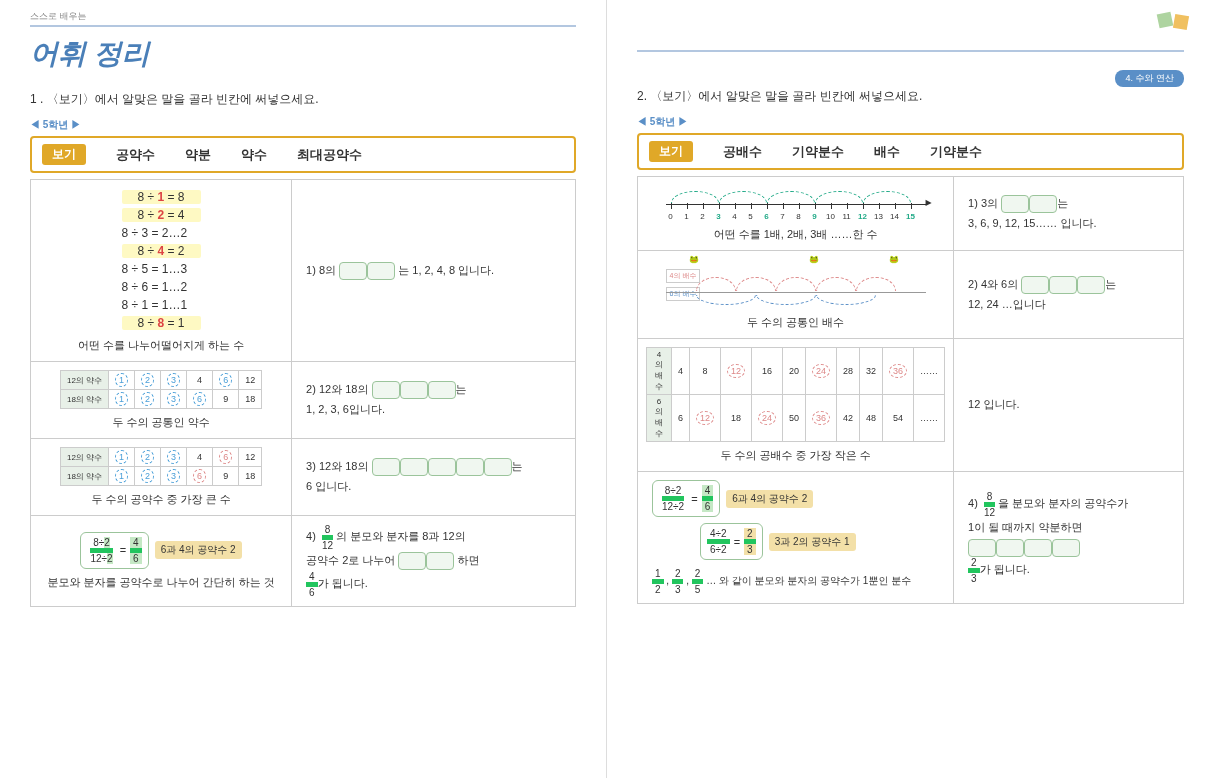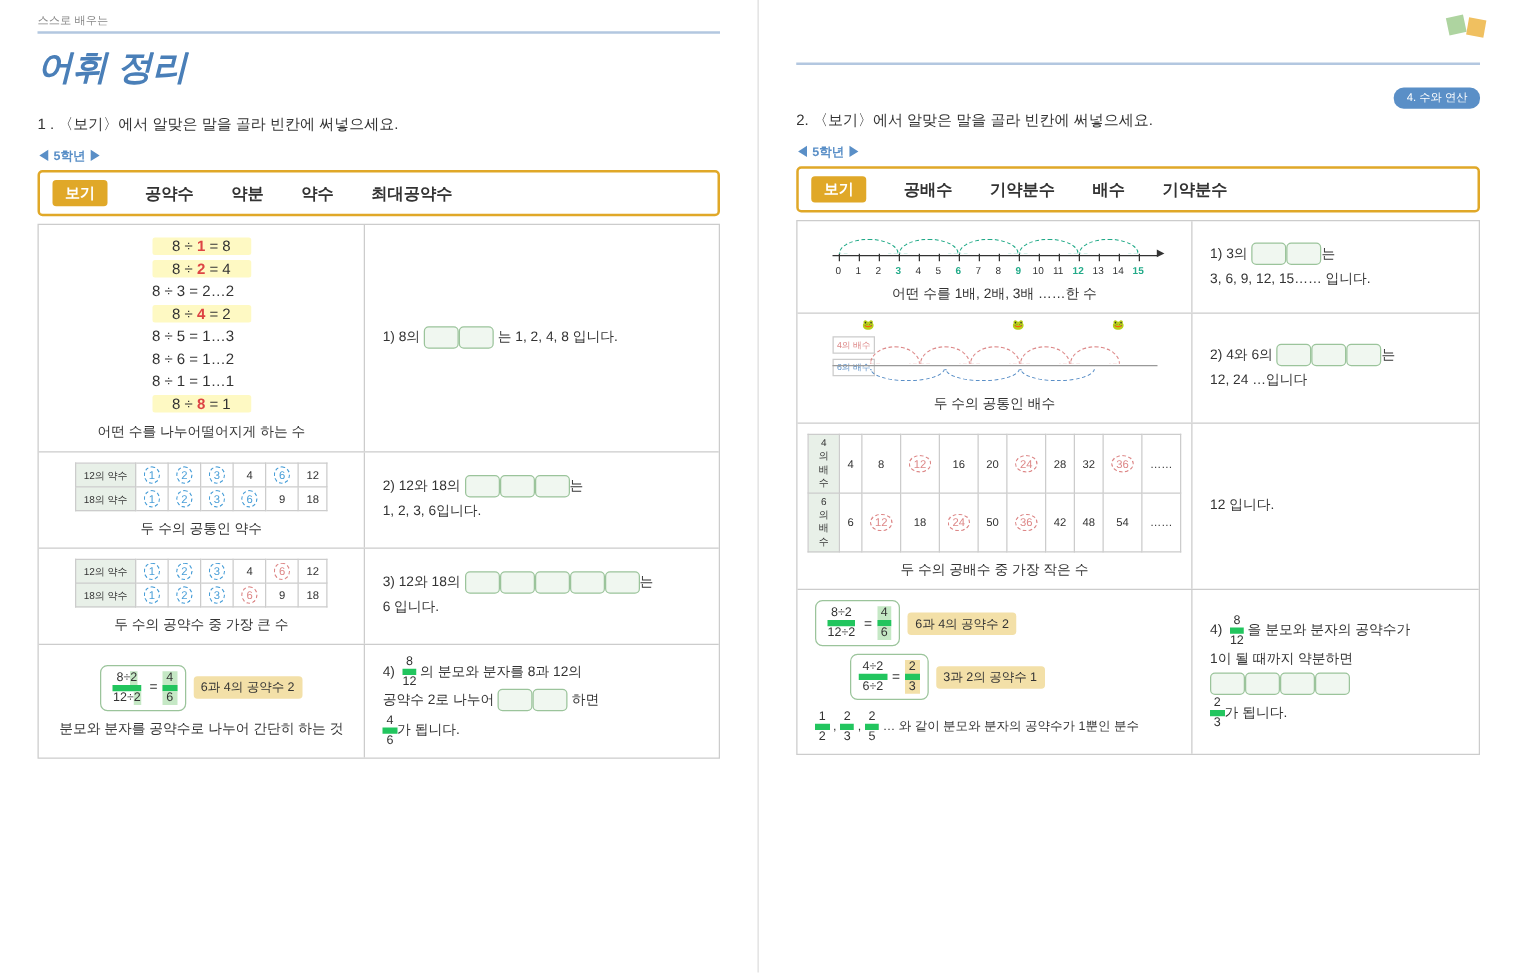--- a/index.html
+++ b/index.html
@@ -333,21 +333,21 @@
         <div style="display:flex;align-items:center;gap:6px;margin-bottom:6px">
           <span class="frac-box"><span class="frac">
                   <span class="top">8÷2</span>
                   <span class="bot">12÷2</span>
                 </span> = <span class="frac">
                   <span class="top" style="background:#c5e8c5">4</span>
                   <span class="bot" style="background:#c5e8c5">6</span>
                 </span></span>
           <span class="tag-yellow">6과 4의 공약수 2</span>
         </div>
-        <div style="display:flex;align-items:center;gap:6px;margin-bottom:8px;margin-left:28px">
+        <div style="display:flex;align-items:center;gap:6px;margin-bottom:8px;margin-left:48px">
           <span class="frac-box"><span class="frac">
                   <span class="top">4÷2</span>
                   <span class="bot">6÷2</span>
                 </span> = <span class="frac">
                   <span class="top" style="background:#f3e0a8">2</span>
                   <span class="bot" style="background:#f3e0a8">3</span>
                 </span></span>
           <span class="tag-yellow">3과 2의 공약수 1</span>
         </div>
         <div style="font-size:10px"><span class="frac">

